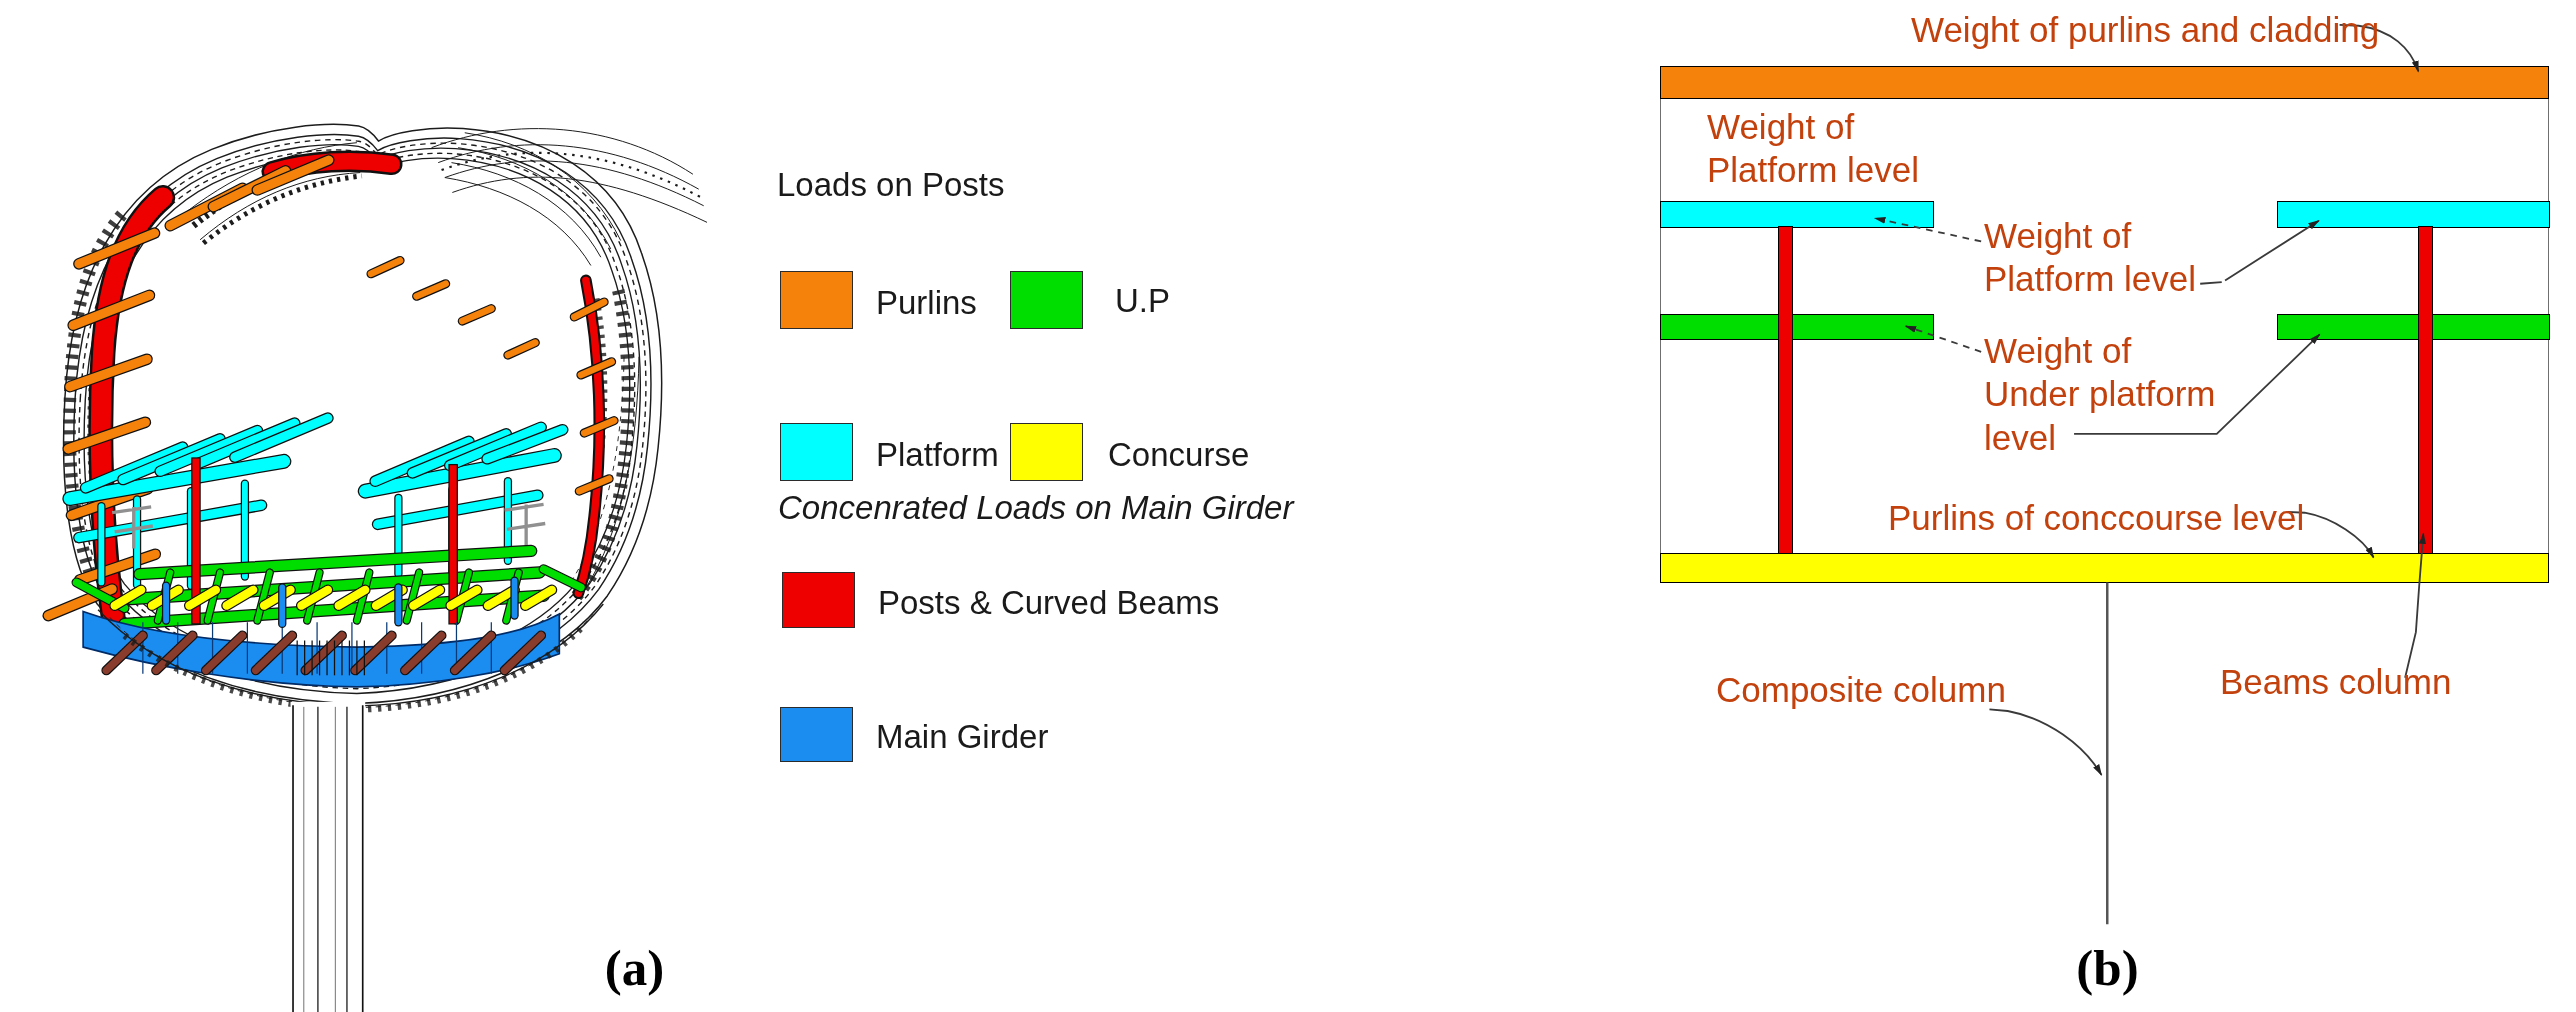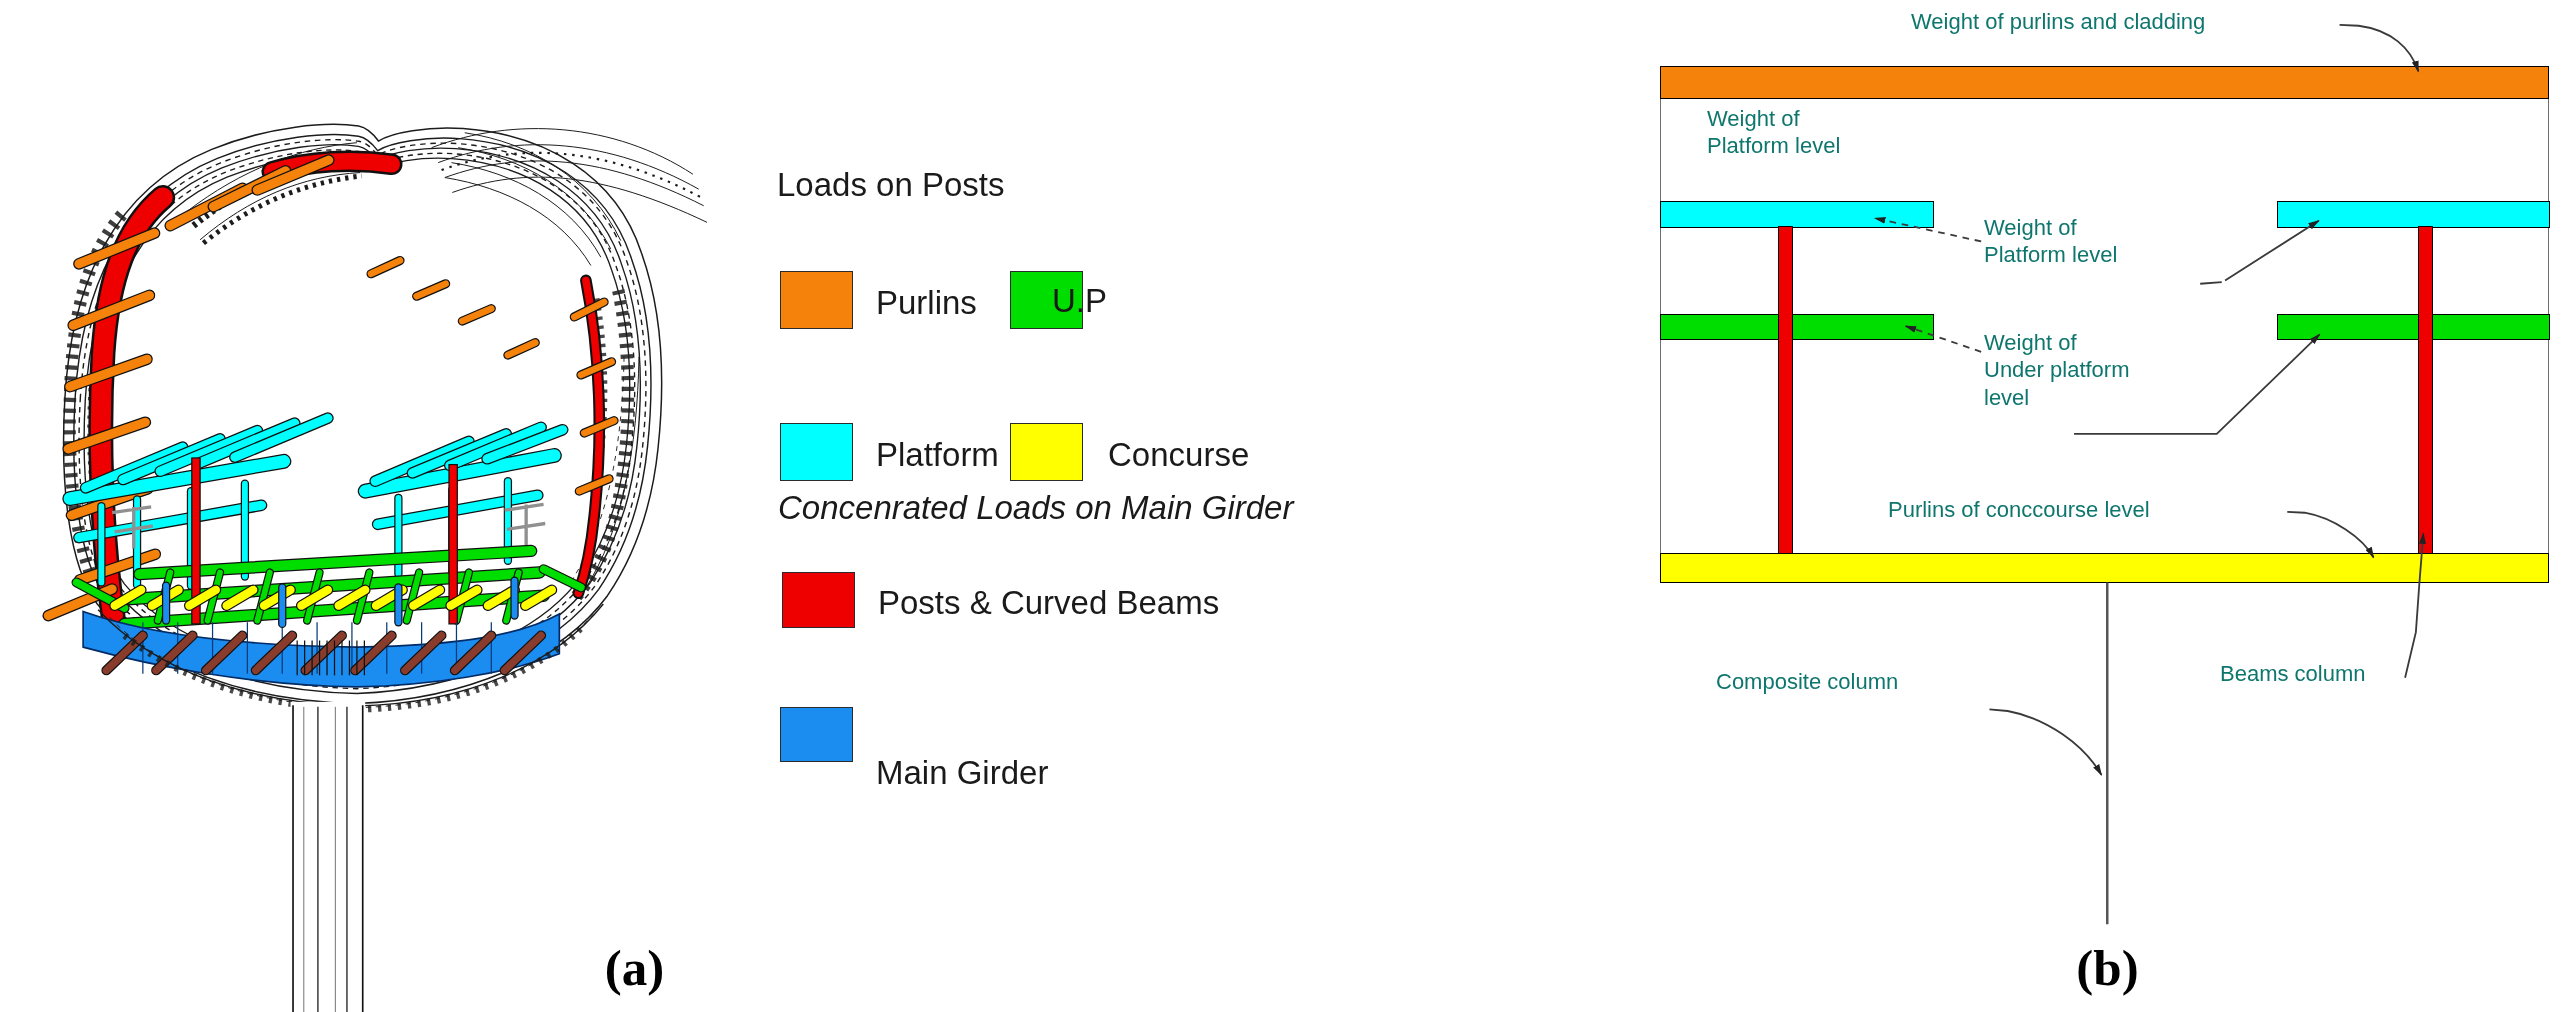--- a/index.html
+++ b/index.html
@@ -17,21 +17,21 @@
   .sw.red{background:var(--red);}
   .sw.blue{background:var(--blue);}
   
   .bbox{position:absolute;border:1.7px solid var(--boxline);box-sizing:border-box;background:transparent;}
   .bbar{position:absolute;border:1.7px solid #000;box-sizing:border-box;}
   .bbar.orange{background:var(--orange);}
   .bbar.cyan{background:var(--cyan);}
   .bbar.green{background:var(--green);}
   .bbar.yellow{background:var(--yellow);}
   .bpost{position:absolute;border:1.7px solid #000;box-sizing:border-box;background:var(--red);}
-  .blabel{position:absolute;font-size:22px;line-height:1.24;color:#0f766e;white-space:nowrap;}
+  .blabel{position:absolute;font-size:35px;line-height:1.24;color:#c2410c;white-space:nowrap;}
   .caption{position:absolute;font-family:"Liberation Serif", serif;font-weight:bold;
            font-size:51px;color:#000;text-align:center;width:199px;}
   
   .oln{fill:none;stroke:#1c1c1c;}
   .fwhite{fill:#ffffff;}
 </style>
 </head>
 <body>
 
 <div class="canvas">
@@ -304,34 +304,34 @@
   </svg>
 
   <div class="caption" style="left:535px;top:939px;">(a)</div>
 
   <div>
     <div class="leg-title" style="left:777px;top:166px;">Loads on Posts</div>
 
     <div class="sw orange" style="left:780px;top:271px;width:73px;height:58px;"></div>
     <div class="leg-label" style="left:876px;top:284px;text-align:center;">Purlins</div>
     <div class="sw green" style="left:1010px;top:271px;width:73px;height:58px;"></div>
-    <div class="leg-label" style="left:1052px;top:282px;">U.P</div>
+    <div class="leg-label" style="left:1115px;top:282px;">U.P</div>
 
     <div class="sw cyan" style="left:780px;top:423px;width:73px;height:58px;"></div>
     <div class="leg-label" style="left:876px;top:436px;">Platform</div>
     <div class="sw yellow" style="left:1010px;top:423px;width:73px;height:58px;"></div>
     <div class="leg-label" style="left:1108px;top:436px;text-align:center;">Concurse</div>
 
     <div class="leg-title" style="left:778px;top:489px;font-style:italic;">Concenrated Loads on Main Girder</div>
 
     <div class="sw red" style="left:782px;top:572px;width:73px;height:56px;"></div>
     <div class="leg-label" style="left:878px;top:584px;">Posts &amp; Curved Beams</div>
 
     <div class="sw blue" style="left:780px;top:707px;width:73px;height:55px;"></div>
-    <div class="leg-label" style="left:876px;top:718px;margin-top:36px;">Main Girder</div>
+    <div class="leg-label" style="left:876px;top:718px;">Main Girder</div>
   </div>
 
   <div>
     <div class="bbox" style="left:1660px;top:66px;width:889px;height:517px;"></div>
     <div class="bbar orange" style="left:1660px;top:66px;width:889px;height:33px;"></div>
     <div class="bbar cyan" style="left:1660px;top:201px;width:274px;height:26.5px;"></div>
     <div class="bbar cyan" style="left:2277px;top:201px;width:273px;height:26.5px;"></div>
     <div class="bbar green" style="left:1660px;top:314px;width:274px;height:26px;"></div>
     <div class="bbar green" style="left:2277px;top:314px;width:273px;height:26px;"></div>
     <div class="bpost" style="left:1778px;top:226px;width:15px;height:357px;"></div>

